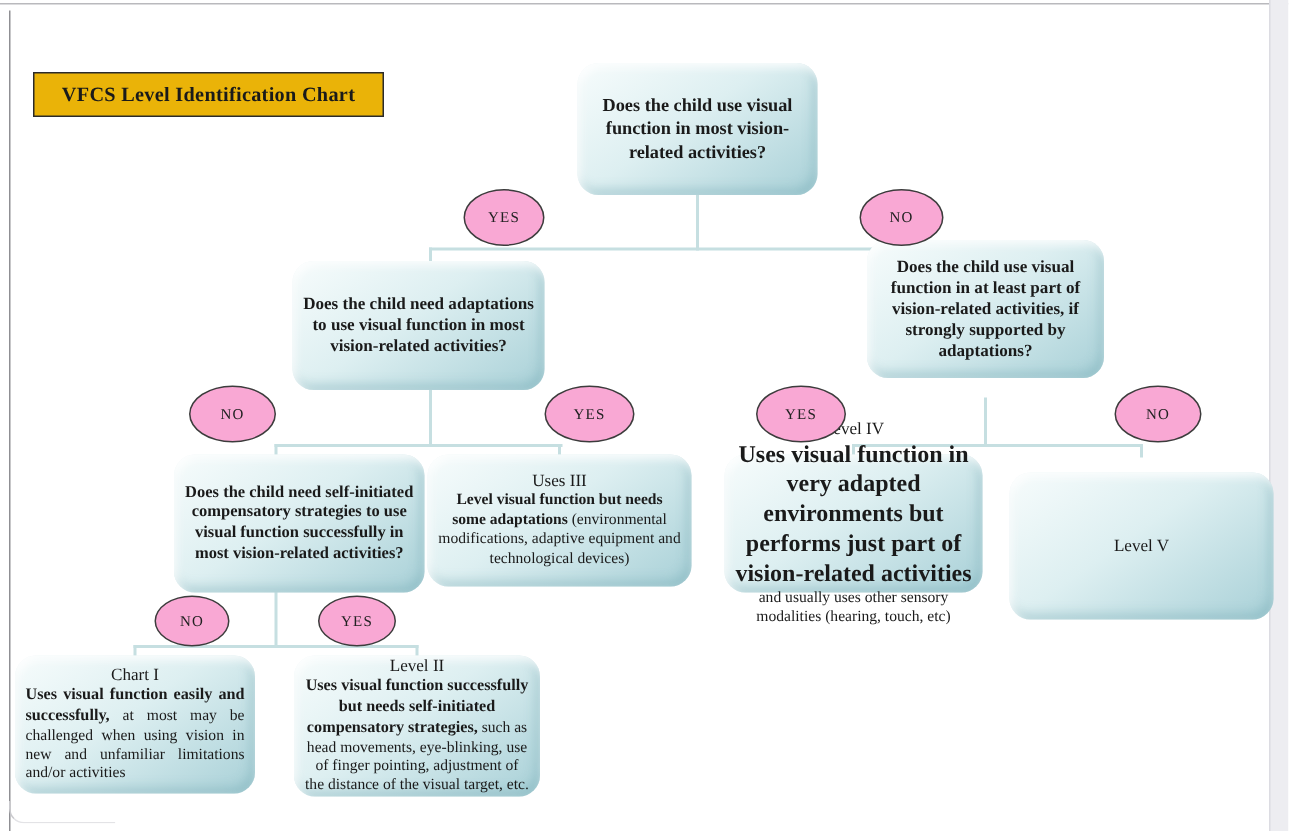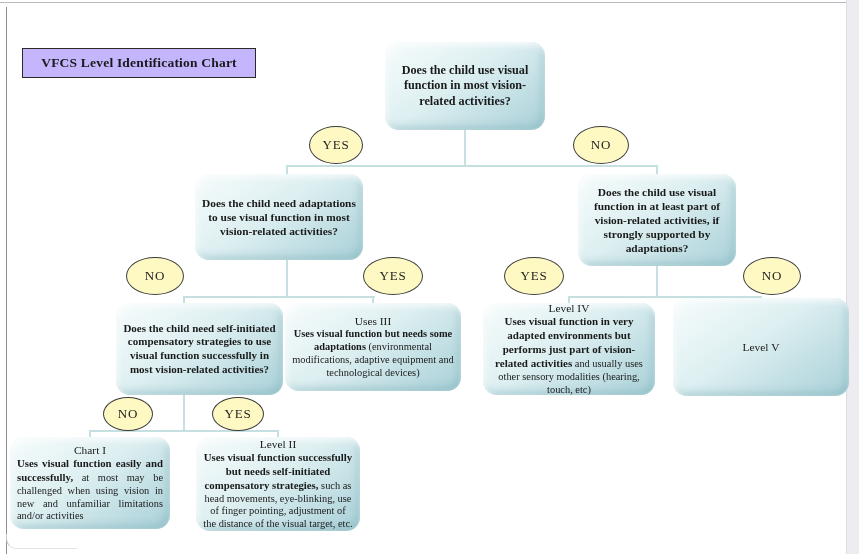--- a/index.html
+++ b/index.html
@@ -9,21 +9,21 @@
   }
   
   .frame-top{position:absolute;left:0;top:2px;width:859px;height:1px;background:#b9b9bd;}
   .frame-left{position:absolute;left:6px;top:7px;width:1px;height:547px;background:#8f8f93;}
   .frame-right-band{position:absolute;left:846px;top:0;width:13px;height:554px;background:#ededf1;border-left:1px solid #dcdce2;}
   .frame-bottom-corner{position:absolute;left:6px;top:534px;width:70px;height:14px;
     border-left:1px solid #c9c9cd;border-bottom:1px solid #e3e3e6;border-bottom-left-radius:10px;}
 
   .title-box{
     position:absolute;left:22px;top:48px;width:232px;height:28px;
-    border:1px solid #2a2a2a;background:#c4b5fd;display:flex;align-items:center;justify-content:center;
+    border:1px solid #2a2a2a;background:#eab308;display:flex;align-items:center;justify-content:center;
     font-weight:bold;font-size:13.5px;letter-spacing:.2px;
   }
 
   .node{
     position:absolute;border-radius:14px;
     background:linear-gradient(145deg,var(--node-grad-1,#f7fcfc) 0%,var(--node-grad-2,#ddeff1) 45%,var(--node-grad-3,#a8d0d7) 100%);
     box-shadow:inset 2px 3px 6px rgba(255,255,255,.85), inset -3px -4px 7px rgba(110,165,175,.38);
     display:flex;flex-direction:column;justify-content:center;align-items:center;
     text-align:center;padding:6px 7px;box-sizing:border-box;line-height:1.24;
   }
@@ -31,23 +31,23 @@
   .node .lvl-title{font-weight:normal;display:block;}
   .node .body{display:block;}
   .node .b{font-weight:bold;}
   .root{font-size:12.2px;text-align:center;}
   .f115{font-size:11.4px;}
   .f11{font-size:11px;margin-left:16px;}
   .body-sm{font-size:10.4px;}
   .justify{text-align:justify;text-align-last:left;}
 
   .ellipse{
-    position:absolute;border:1.2px solid #3c3c3c;border-radius:50%;background:#fef9c3;
+    position:absolute;border:1.2px solid #3c3c3c;border-radius:50%;background:#f9a8d4;
     display:flex;align-items:center;justify-content:center;
-    font-size:13px;letter-spacing:.8px;color:#222;
+    font-size:10px;letter-spacing:.8px;color:#222;
   }
 
   .edge{position:absolute;background:var(--connector,#c6dfe1);}
 </style>
 </head>
 <body>
 
 <div id="stage">
 
   <div class="frame-top"></div>
@@ -79,39 +79,39 @@
     <span>VFCS Level Identification Chart</span>
   </div>
 
   <div class="node root q" style="left:385px;top:42px;width:160px;height:88px">
     <span>Does the child use visual function in most vision-related activities?</span>
   </div>
 
   <div class="node q f115" style="left:195px;top:174px;width:168px;height:86px">
     <span>Does the child need adaptations to use visual function in most vision-related activities?</span>
   </div>
-  <div class="node q f115" style="left:578px;top:174px;width:158px;height:92px">
+  <div class="node q f115" style="left:578px;top:160px;width:158px;height:92px">
     <span>Does the child use visual function in at least part of vision-related activities, if strongly supported by adaptations?</span>
   </div>
 
   <div class="node q f11" style="left:100px;top:303px;width:167px;height:92px">
     <span>Does the child need self-initiated compensatory strategies to use visual function successfully in most vision-related activities?</span>
   </div>
 
   <div class="node" style="left:285px;top:303px;width:176px;height:88px">
     <span class="lvl-title f115">Uses III</span>
-    <span class="body body-sm"><span class="b">Uses visual function but needs some adaptations</span><span> (environmental modifications, adaptive equipment and technological devices)</span></span>
+    <span class="body body-sm"><span class="b">Level visual function but needs some adaptations</span><span> (environmental modifications, adaptive equipment and technological devices)</span></span>
   </div>
 
   <div class="node" style="left:483px;top:303px;width:172px;height:92px">
     <span class="lvl-title f115">Level IV</span>
-    <span class="body body-sm"><span class="b" style="font-size:11px">Uses visual function in very adapted environments but performs just part of vision-related activities</span><span> and usually uses other sensory modalities (hearing, touch, etc)</span></span>
+    <span class="body body-sm"><span class="b" style="font-size:16px">Uses visual function in very adapted environments but performs just part of vision-related activities</span><span> and usually uses other sensory modalities (hearing, touch, etc)</span></span>
   </div>
 
-  <div class="node" style="left:673px;top:298px;width:176px;height:98px">
+  <div class="node" style="left:673px;top:315px;width:176px;height:98px">
     <span class="lvl-title f115">Level V</span>
   </div>
 
   <div class="node" style="left:10px;top:437px;width:160px;height:92px">
     <span class="lvl-title f115">Chart I</span>
     <span class="body body-sm justify"><span class="b" style="font-size:10.8px">Uses visual function easily and successfully,</span><span> at most may be challenged when using vision in new and unfamiliar limitations and/or activities</span></span>
   </div>
 
   <div class="node" style="left:196px;top:437px;width:164px;height:94px">
     <span class="lvl-title f115">Level II</span>

